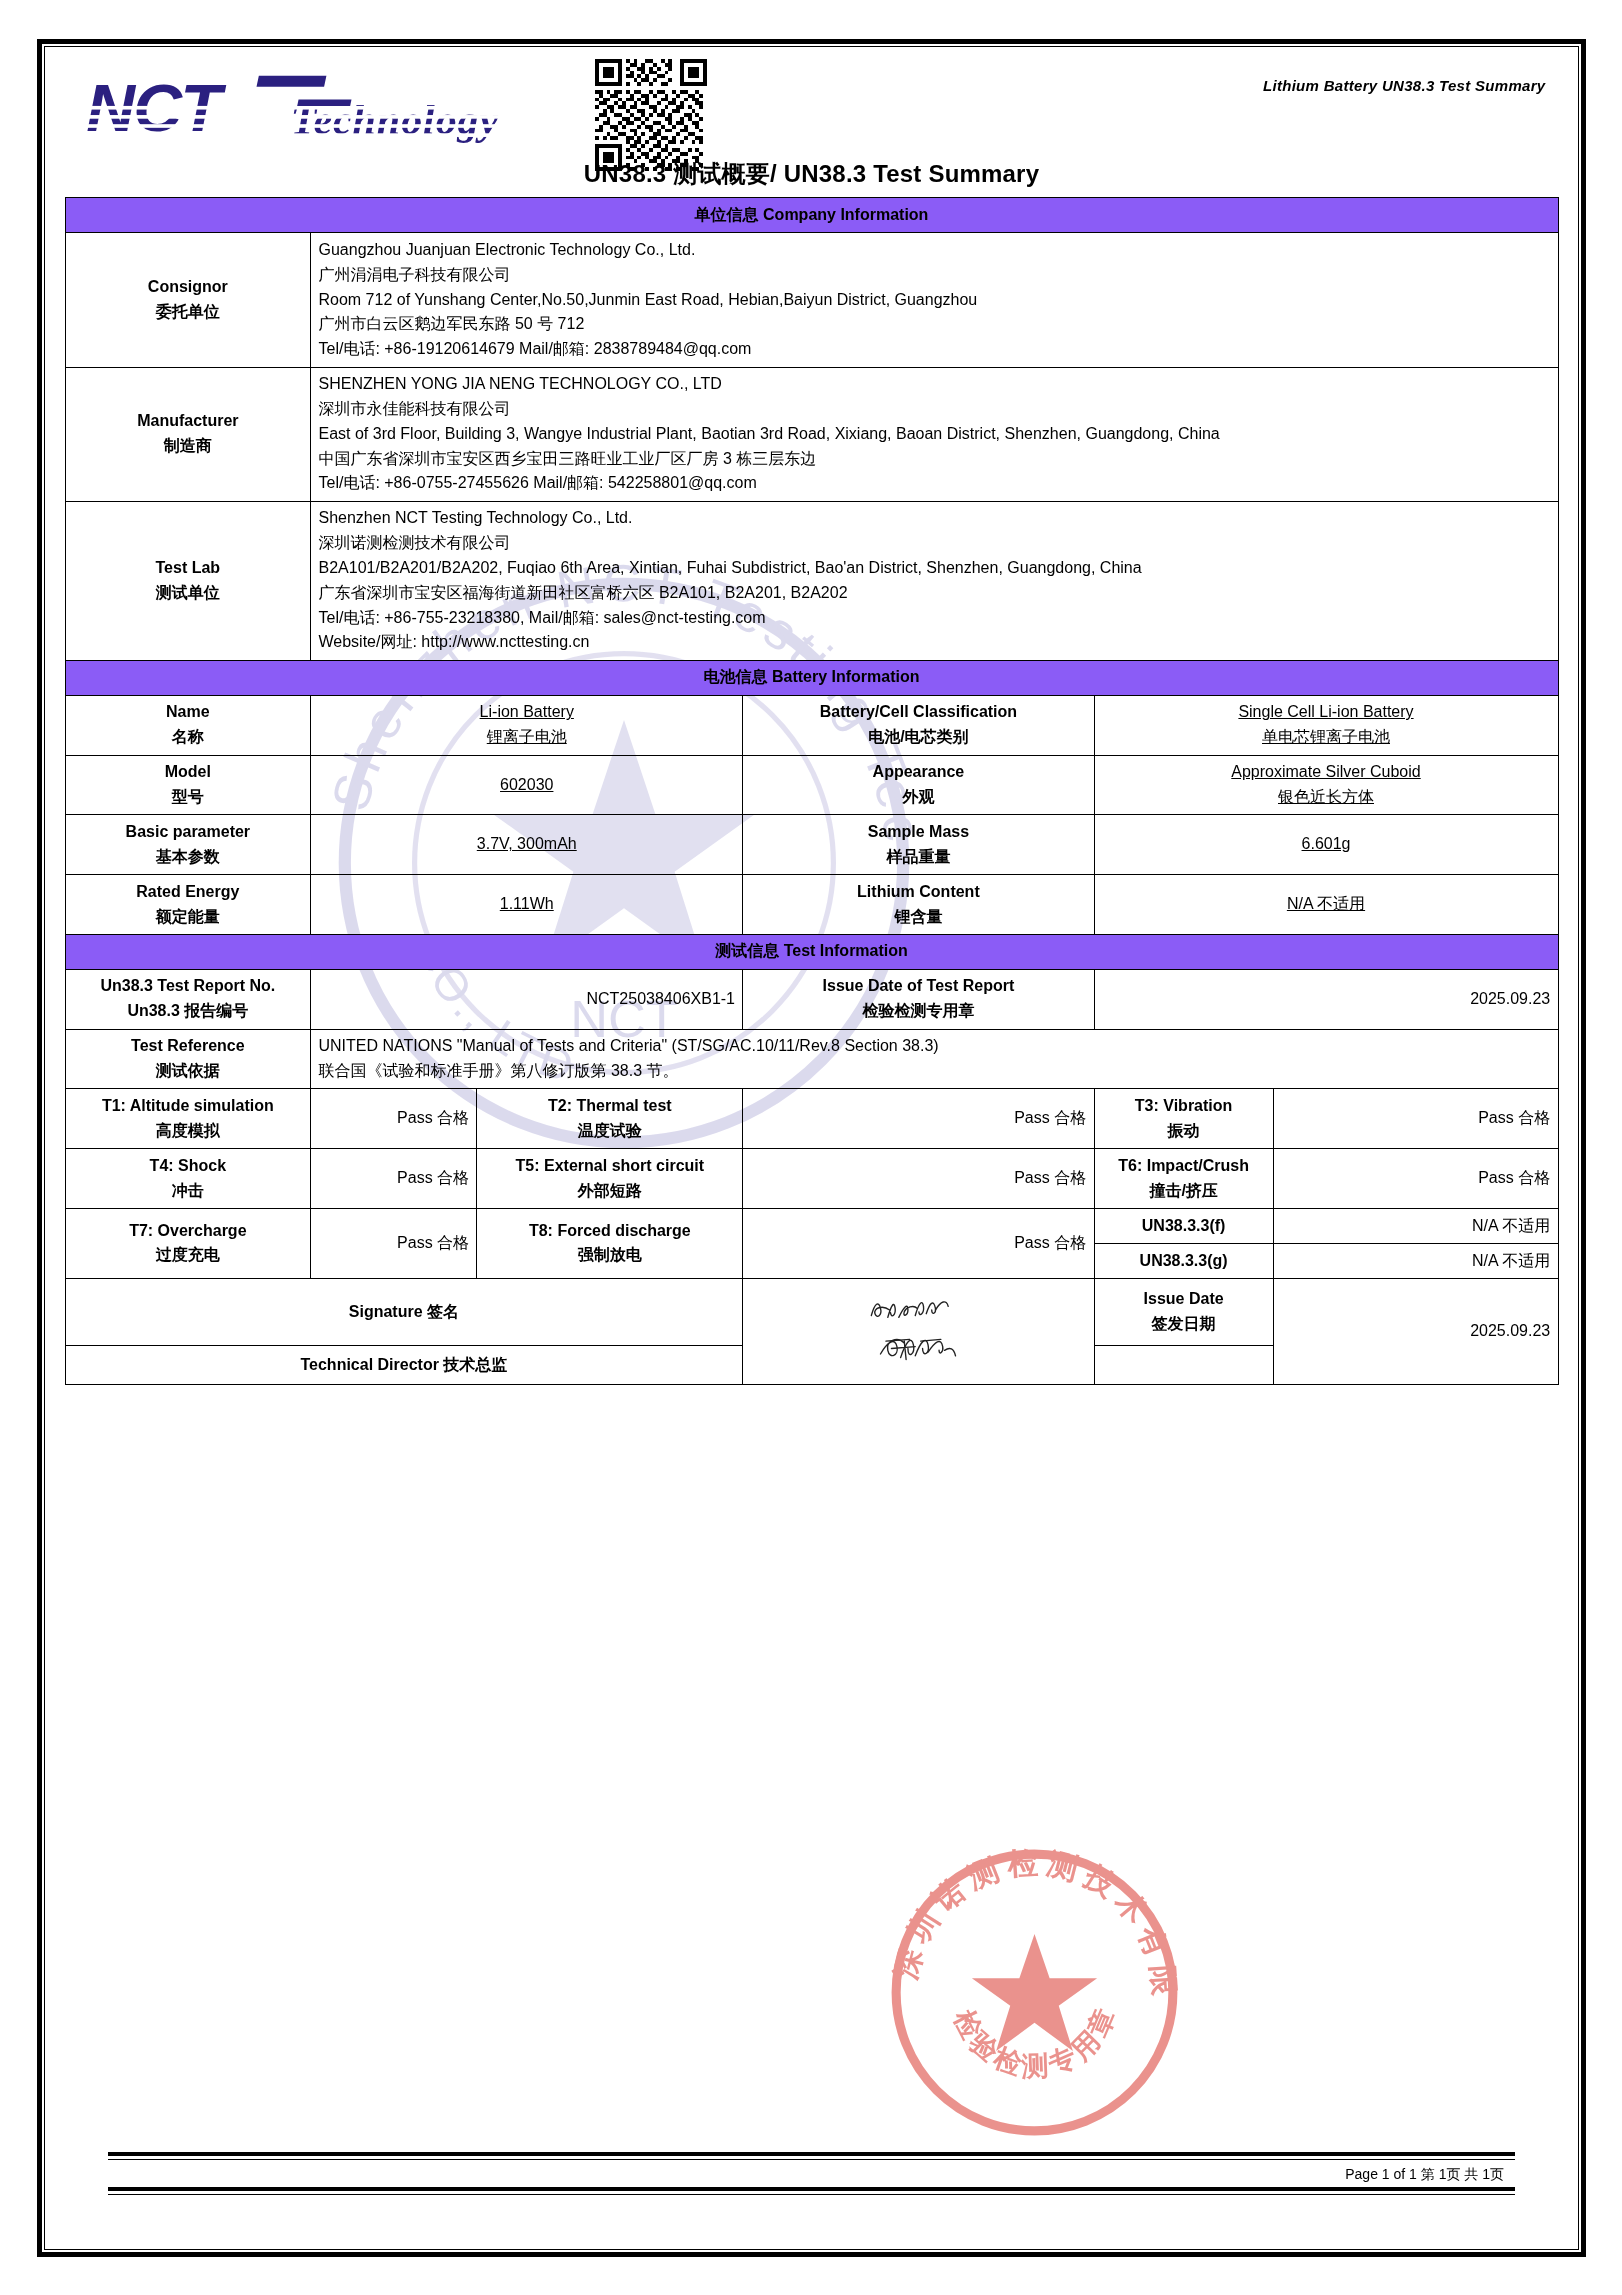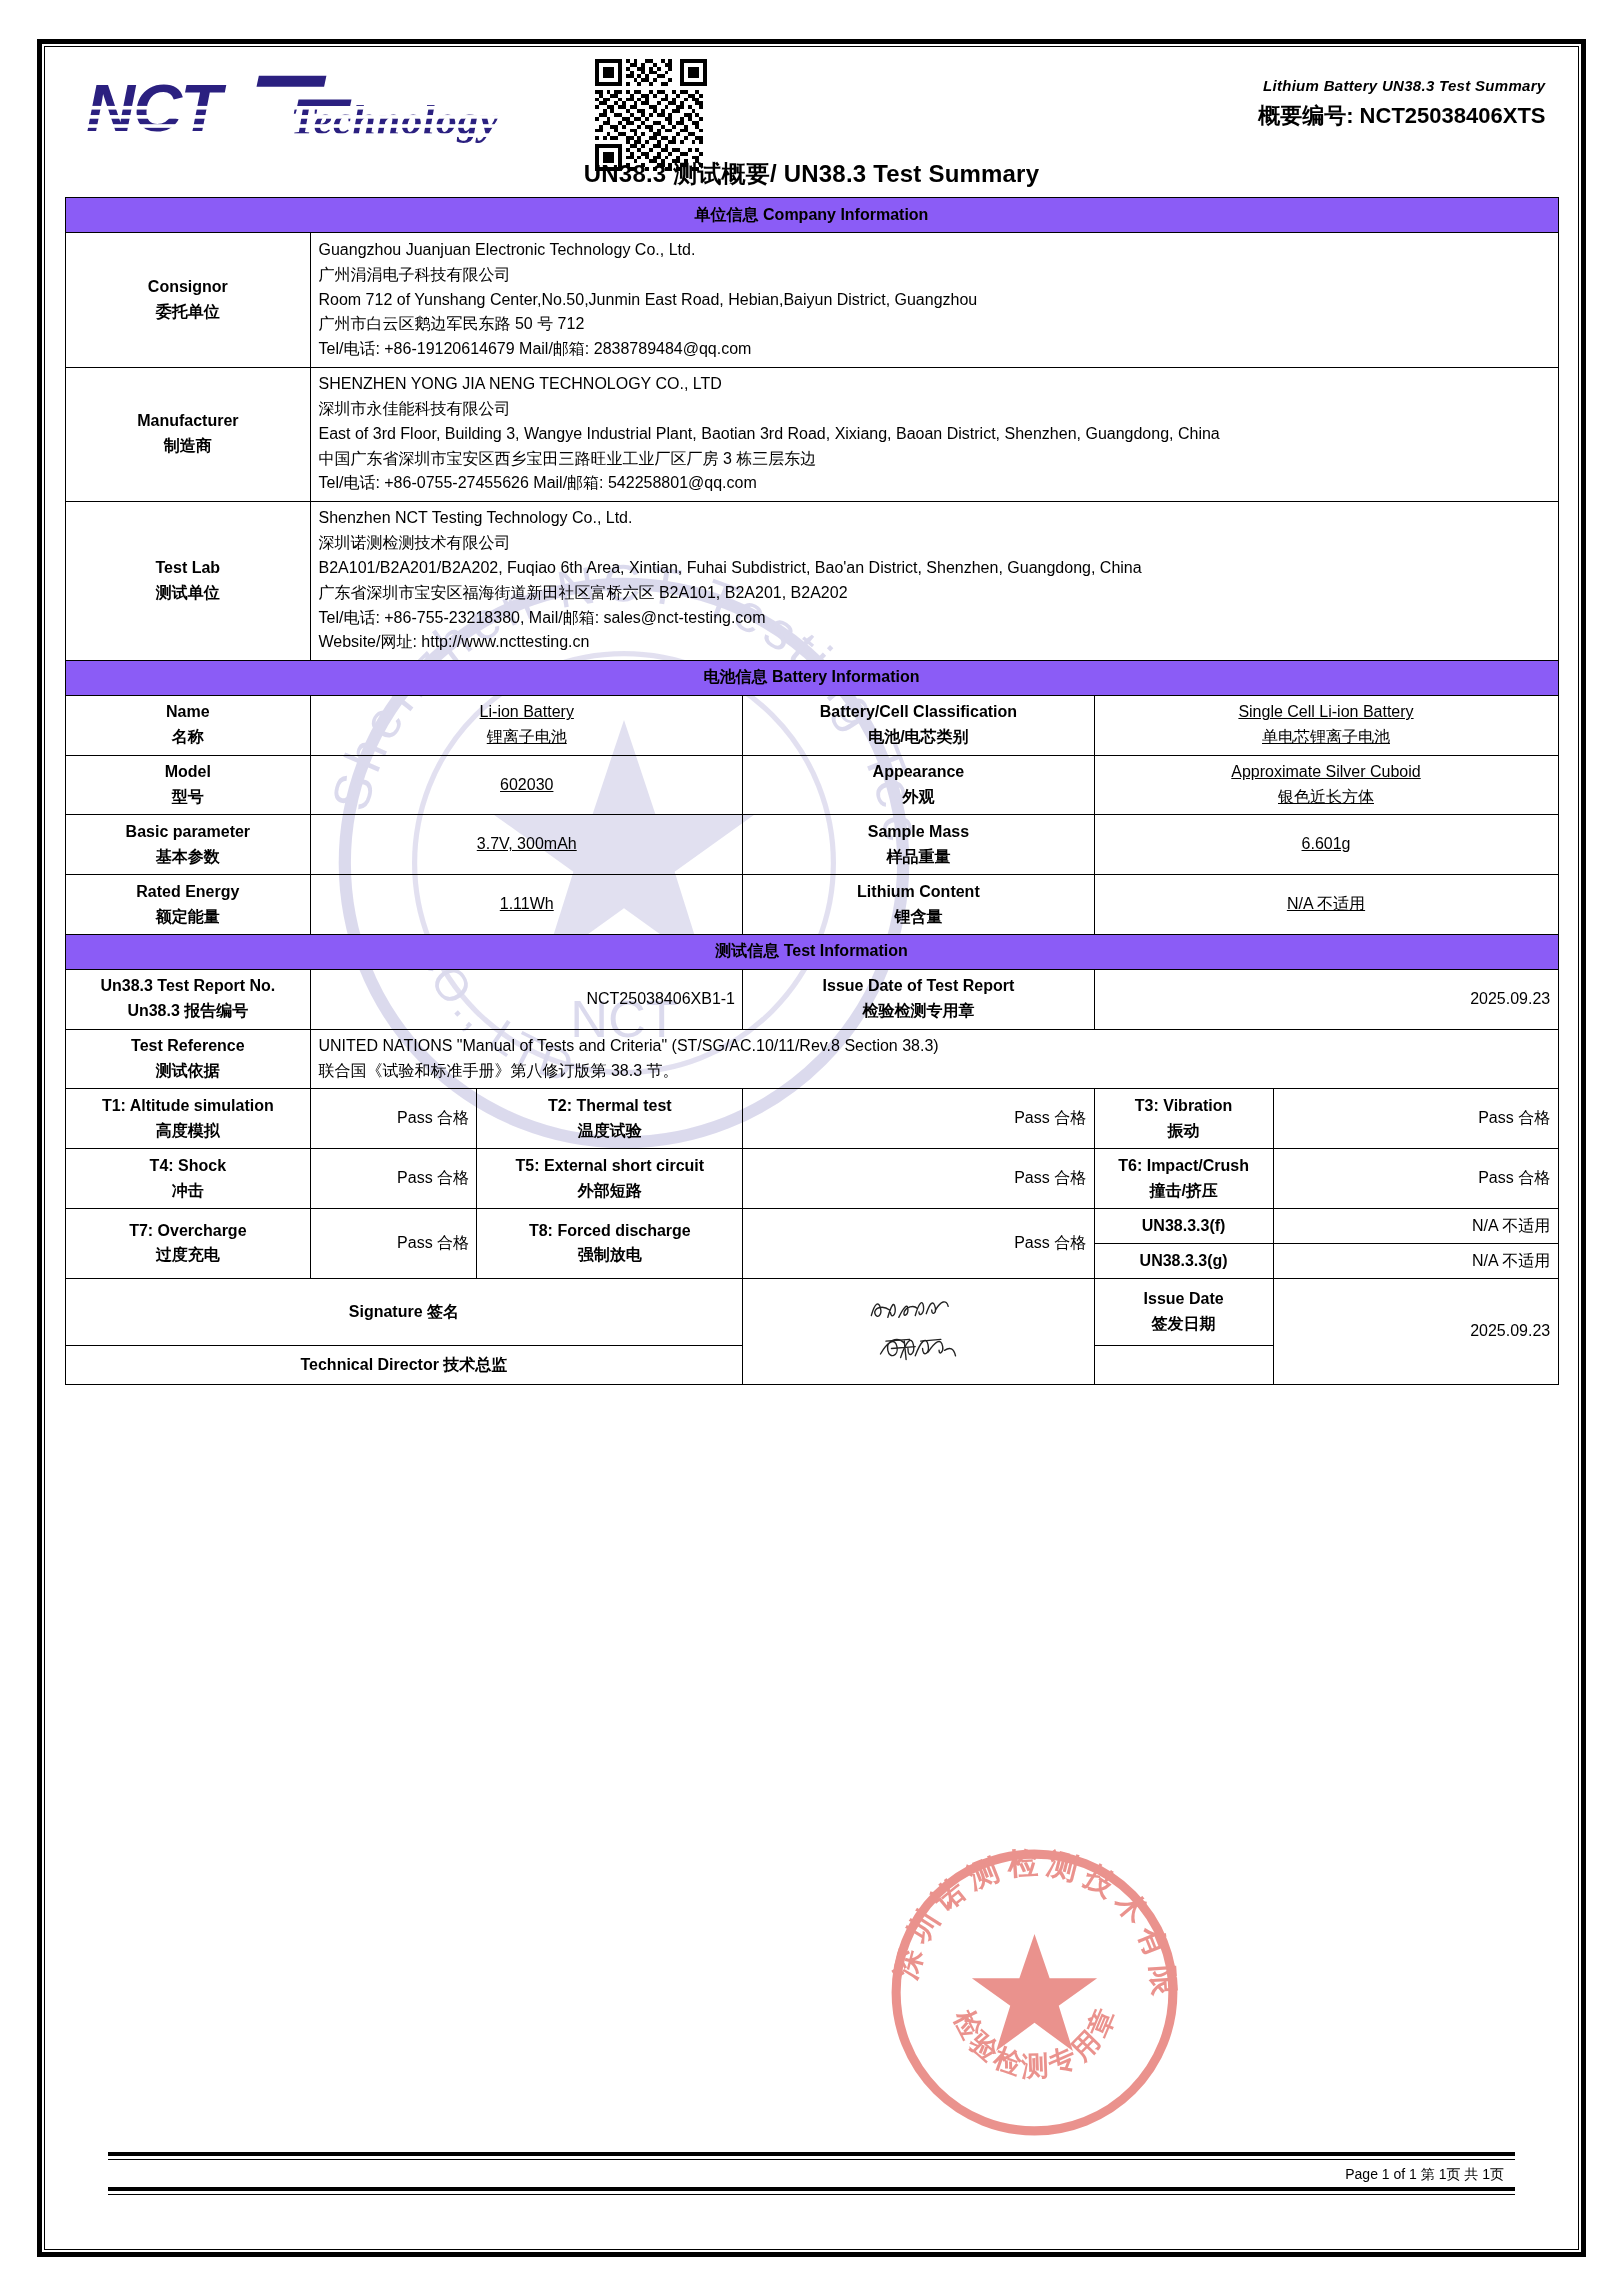--- a/index.html
+++ b/index.html
@@ -443,21 +443,20 @@
             <rect x="15" y="28" width="1" height="1"></rect>
               <rect x="18" y="28" width="2" height="1"></rect>
             <rect x="21" y="28" width="1" height="1"></rect>
               <rect x="25" y="28" width="2" height="1"></rect>
           </g>
         </svg>
       </div>
 
       <div class="title-block">
         <div class="doc-title">Lithium Battery UN38.3 Test Summary</div>
-        <div class="doc-sub">概要编号: NCT25038406XTS</div>
       </div>
     </div>
 
     <div class="main-title">UN38.3 测试概要/ UN38.3 Test Summary</div>
 
     <table class="doc">
       <colgroup>
         <col style="width:170px">
         <col style="width:115px">
         <col style="width:184px">

